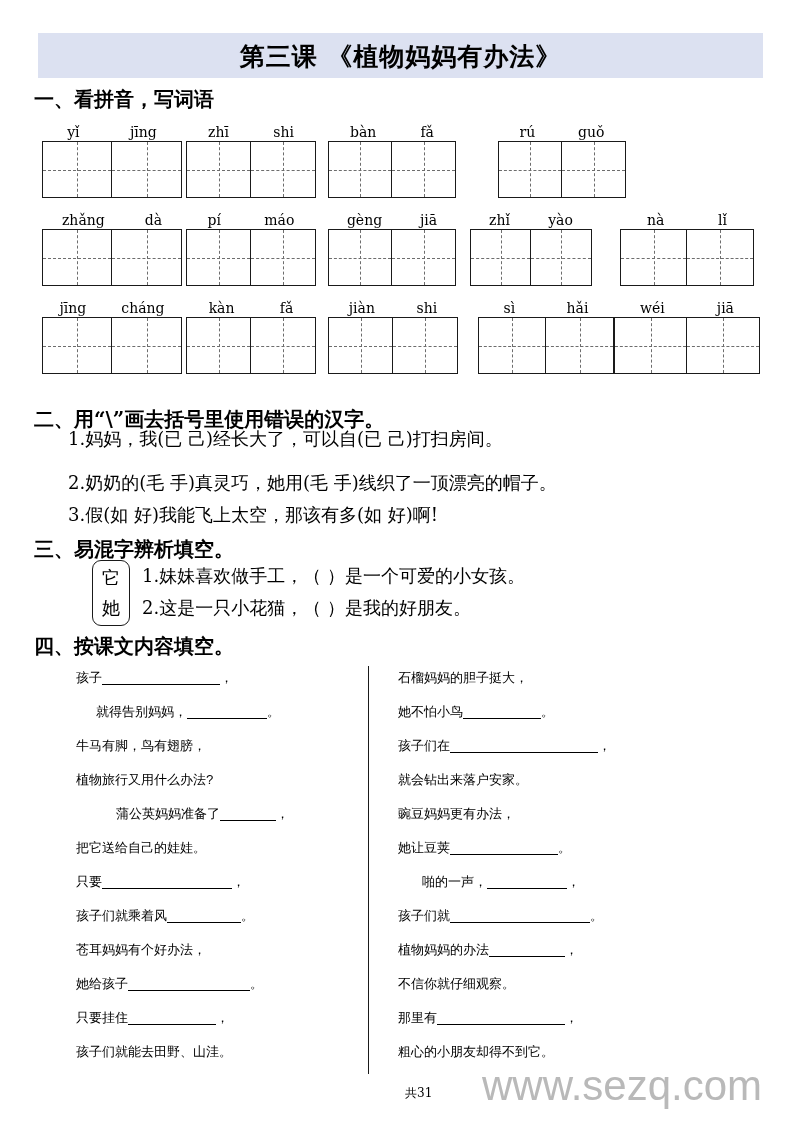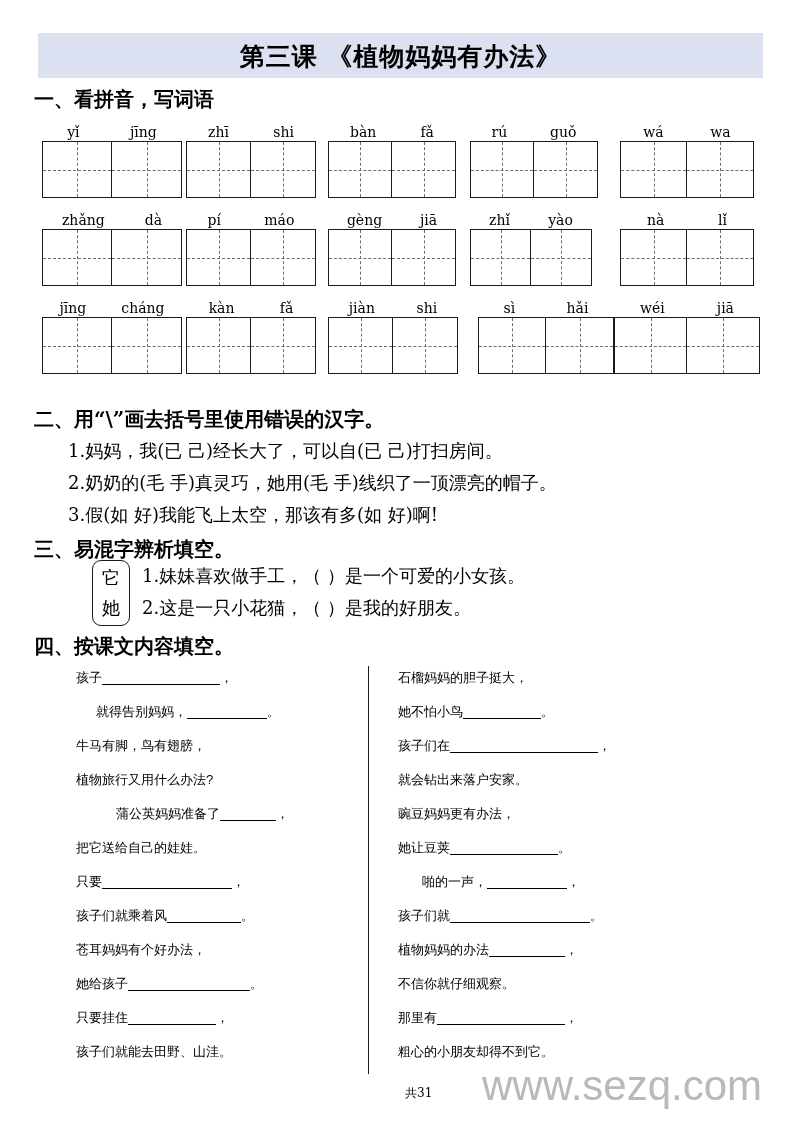--- a/index.html
+++ b/index.html
@@ -221,36 +221,26 @@
         <div class="grid-group" style="left: 328px; width: 128px; height: 80px;">
           <div class="pinyin-line">
             <span>bàn</span>
             <span>fǎ</span>
           </div>
           <div class="boxes" style="width: 128px;">
             <div class="cell" style="width: 50%;"></div>
             <div class="cell" style="width: 50%;"></div>
           </div>
         </div>
-        <div class="grid-group" style="left: 470px; width: 128px; height: 80px; text-decoration: underline;">
+        <div class="grid-group" style="left: 498px; width: 128px; height: 80px; text-decoration: underline;">
           <div class="pinyin-line">
             <span>rú</span>
             <span>guǒ</span>
           </div>
           <div class="boxes" style="width: 128px;">
-            <div class="cell" style="width: 50%;"></div>
-            <div class="cell" style="width: 50%;"></div>
-          </div>
-        </div>
-        <div class="grid-group" style="left: 620px; width: 134px; height: 80px;">
-          <div class="pinyin-line">
-            <span>wá</span>
-            <span>wa</span>
-          </div>
-          <div class="boxes" style="width: 134px;">
             <div class="cell" style="width: 50%;"></div>
             <div class="cell" style="width: 50%;"></div>
           </div>
         </div>
       </div>
       <div class="grid-row" style="top: 208px; height: 80px;">
         <div class="grid-group" style="left: 42px; width: 140px; height: 80px;">
           <div class="pinyin-line">
             <span>zhǎng</span>
             <span>dà</span>
@@ -349,21 +339,21 @@
           </div>
           <div class="boxes" style="width: 146px;">
             <div class="cell" style="width: 50%;"></div>
             <div class="cell" style="width: 50%;"></div>
           </div>
         </div>
       </div>
     </div>
 
   <div class="sec-head" style="top:406px;">二、用“\”画去括号里使用错误的汉字。</div>
-  <div class="txt" style="left:68px; top:440px;">1.妈妈，我(已 己)经长大了，可以自(已 己)打扫房间。</div>
+  <div class="txt" style="left:68px; top:428px;">1.妈妈，我(已 己)经长大了，可以自(已 己)打扫房间。</div>
   <div class="txt" style="left:68px; top:472px;">2.奶奶的(毛 手)真灵巧，她用(毛 手)线织了一顶漂亮的帽子。</div>
   <div class="txt" style="left:68px; top:504px;">3.假(如 好)我能飞上太空，那该有多(如 好)啊!</div>
 
   <div class="sec-head" style="top:536px;">三、易混字辨析填空。</div>
   <div class="charbox">
     <span>它</span>
     <span>她</span>
   </div>
   <div class="txt" style="left:142px; top:565px;">1.妹妹喜欢做手工，（  ）是一个可爱的小女孩。</div>
   <div class="txt" style="left:142px; top:597px;">2.这是一只小花猫，（  ）是我的好朋友。</div>

